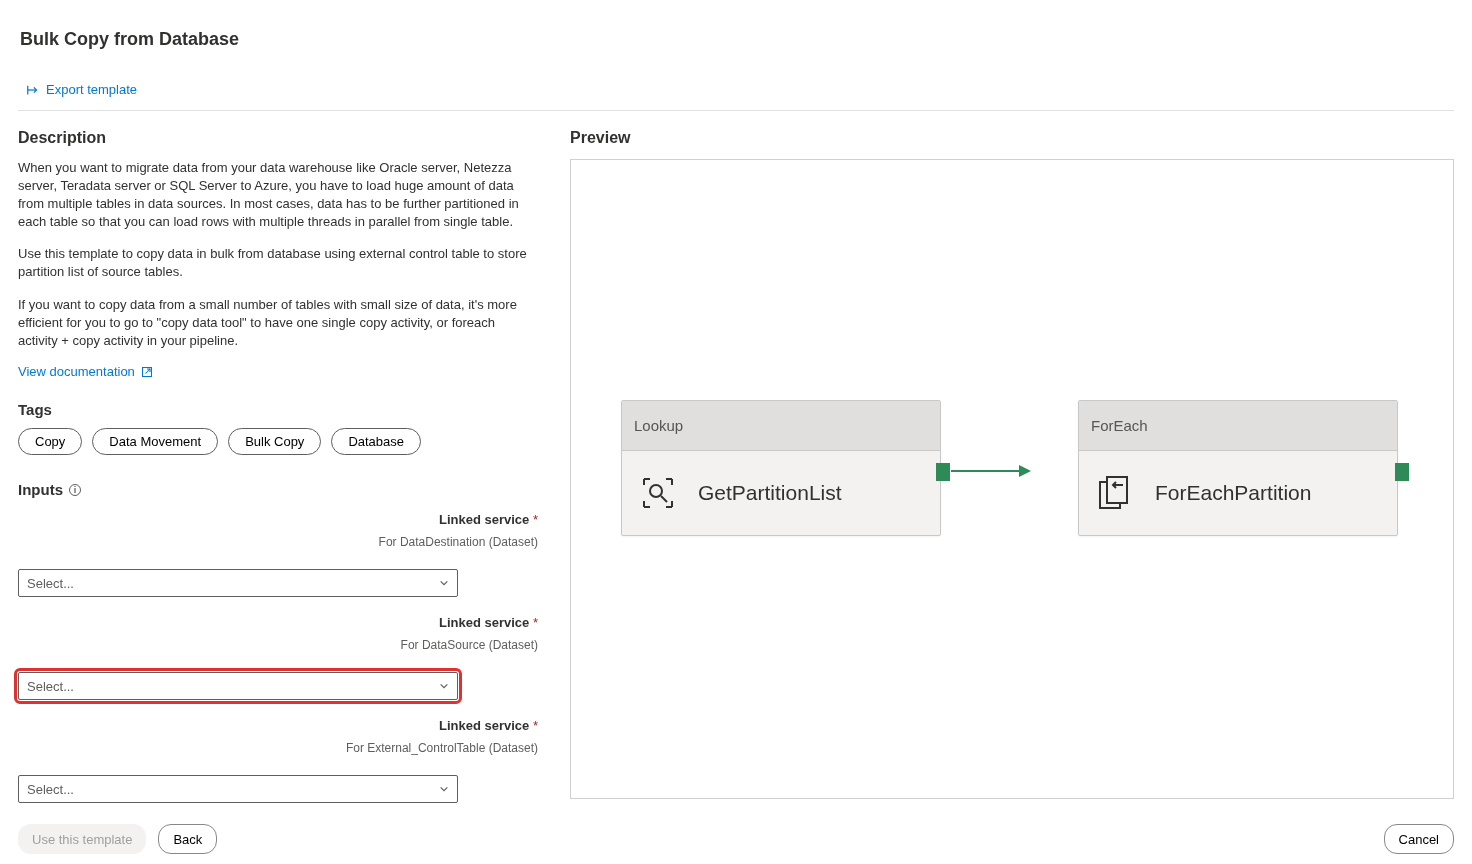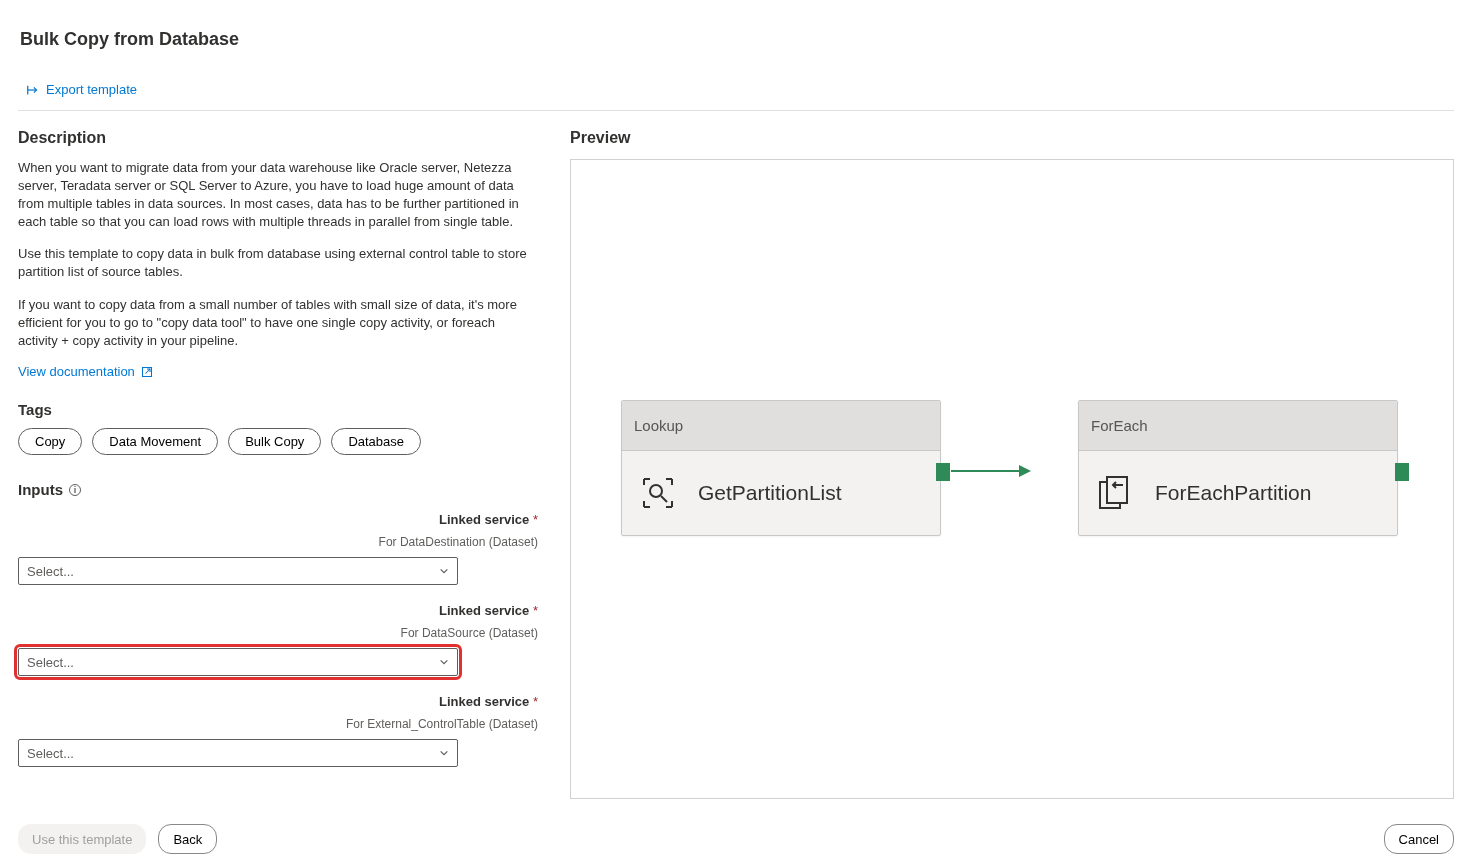--- a/index.html
+++ b/index.html
@@ -85,21 +85,21 @@
     font-size: 9px;
     text-align: center;
     line-height: 11px;
     color: #605e5c;
   }
   .input-group { margin-bottom: 18px; text-align: right; }
   .input-label { font-size: 13px; font-weight: 600; }
   .req-star { color: #a4262c; }
   .input-sub { font-size: 12px; color: #605e5c; margin-top: 8px; }
   .select-box {
-    margin-top: 8px;
+    margin-top: 20px;
     width: 440px;
     border: 1px solid #605e5c;
     border-radius: 2px;
     height: 28px;
     display: flex;
     align-items: center;
     justify-content: space-between;
     padding: 0 8px;
     font-size: 13px;
     color: #605e5c;

